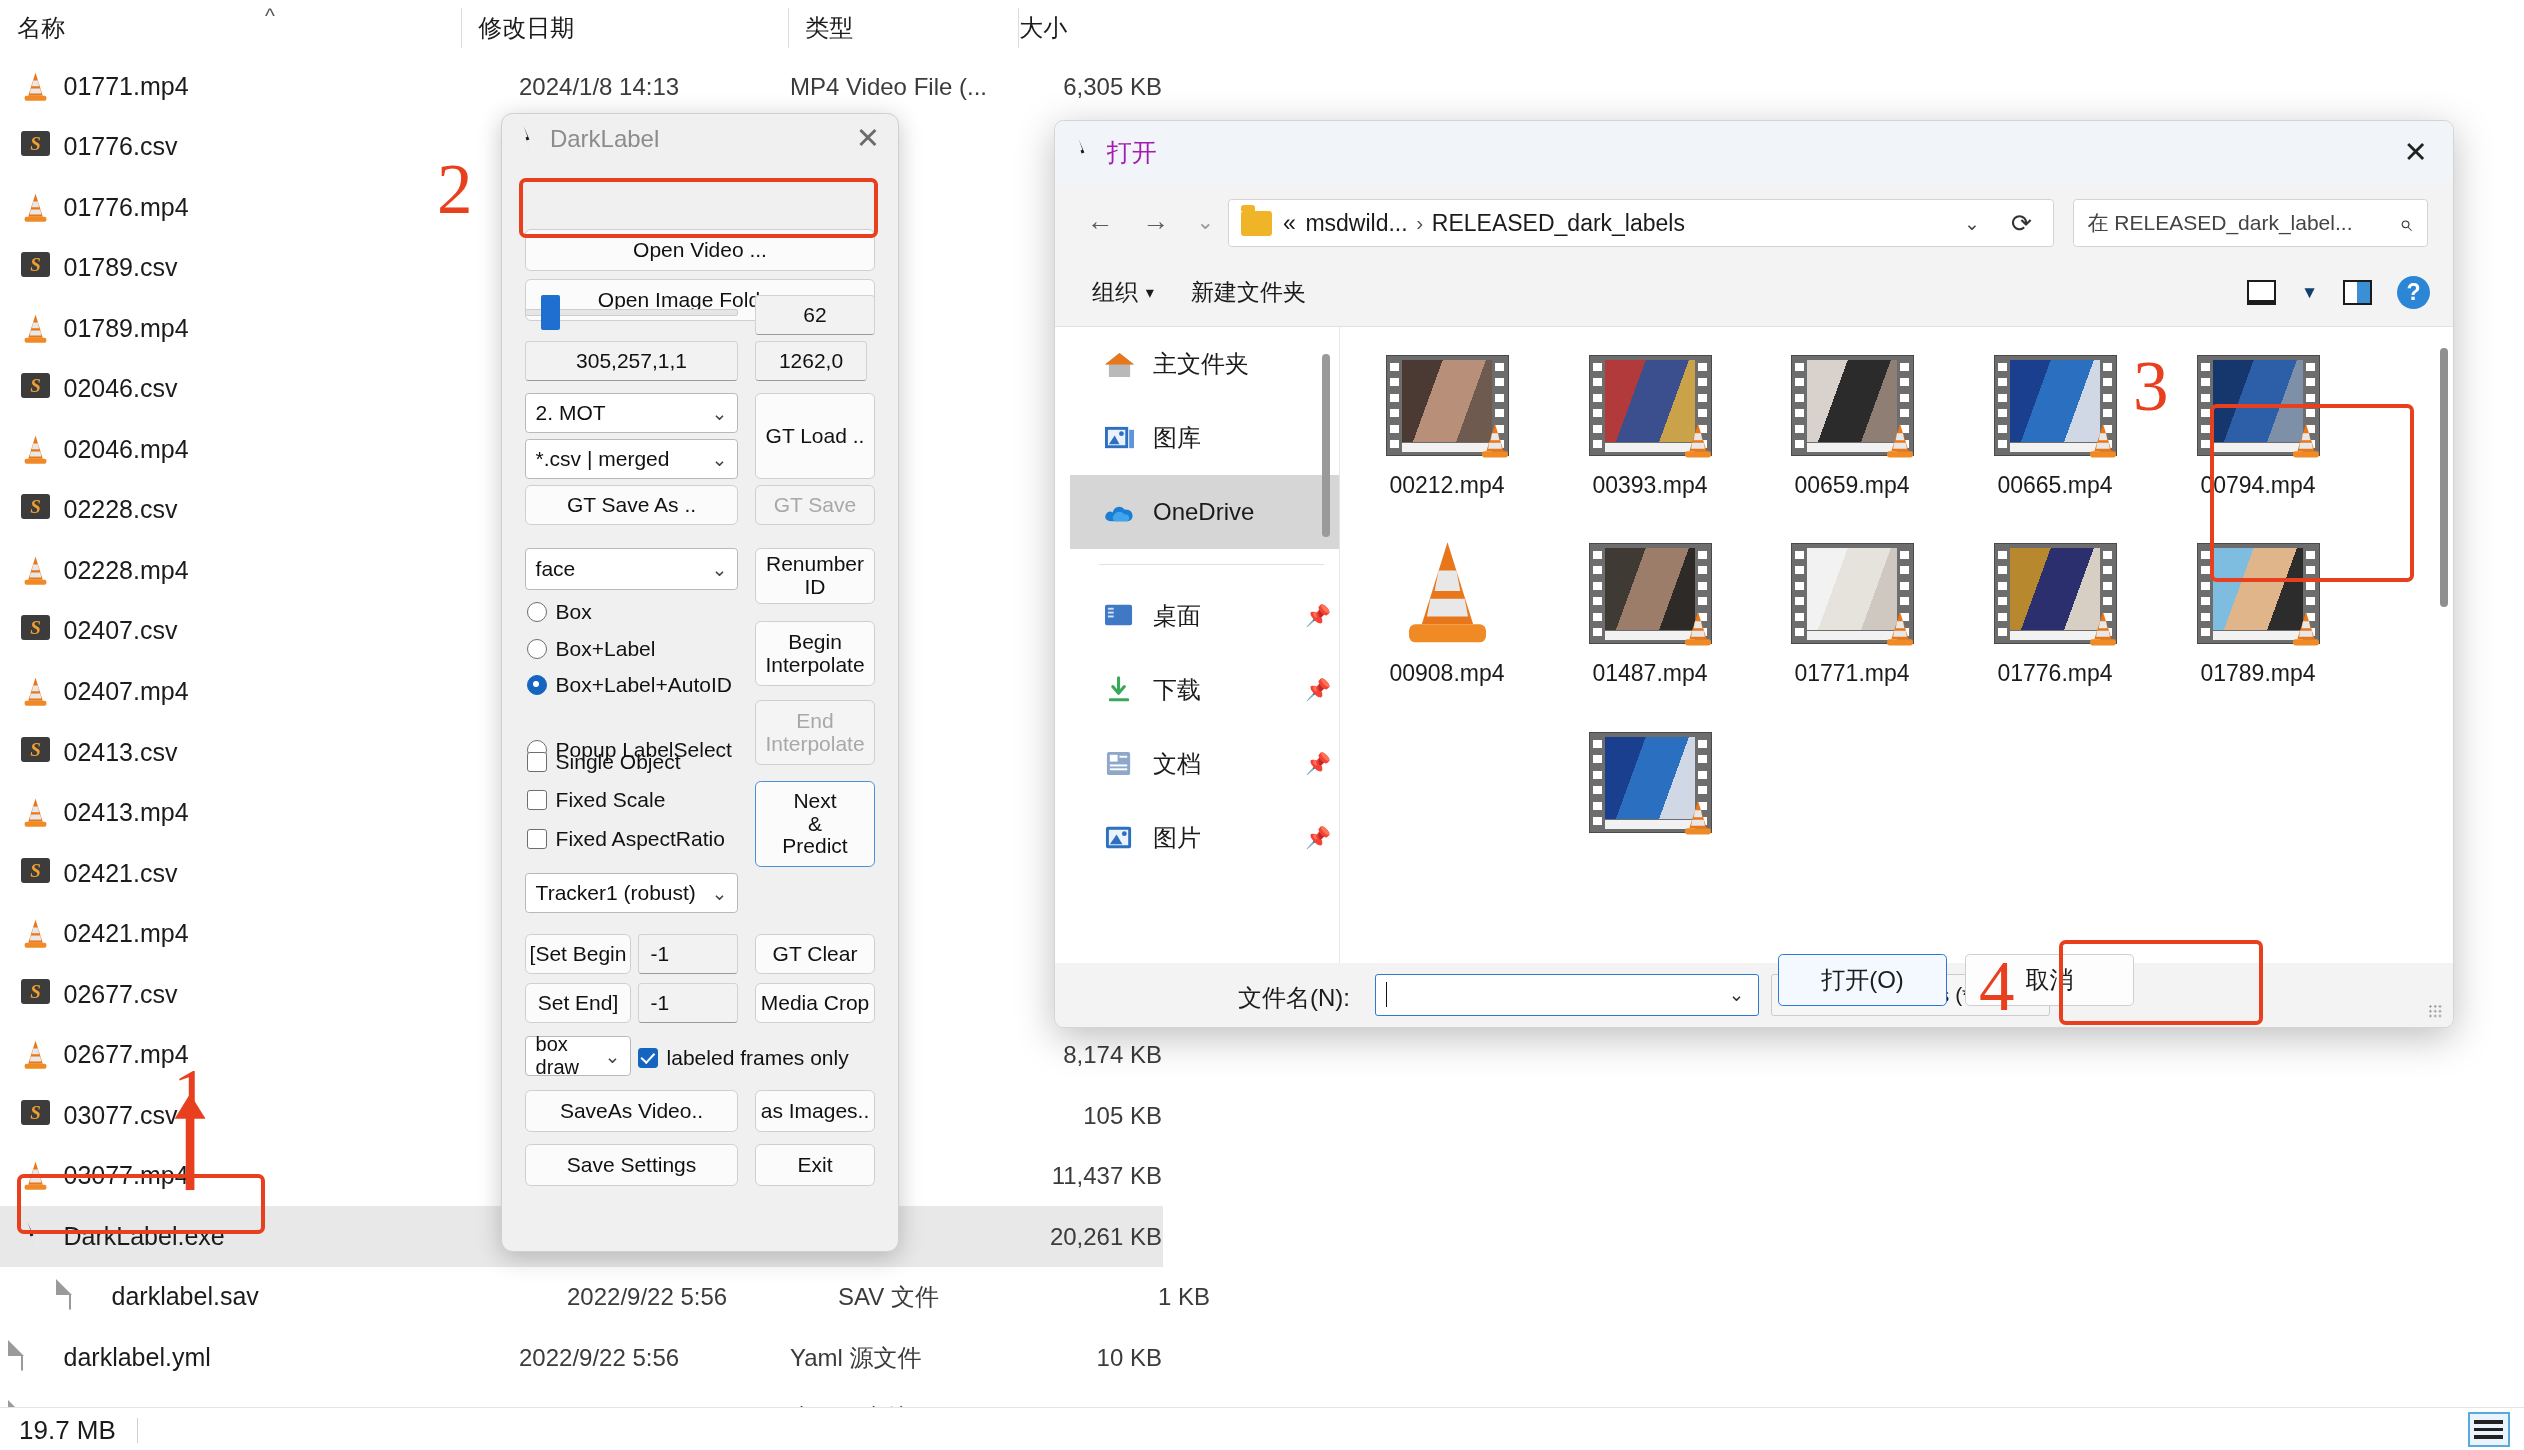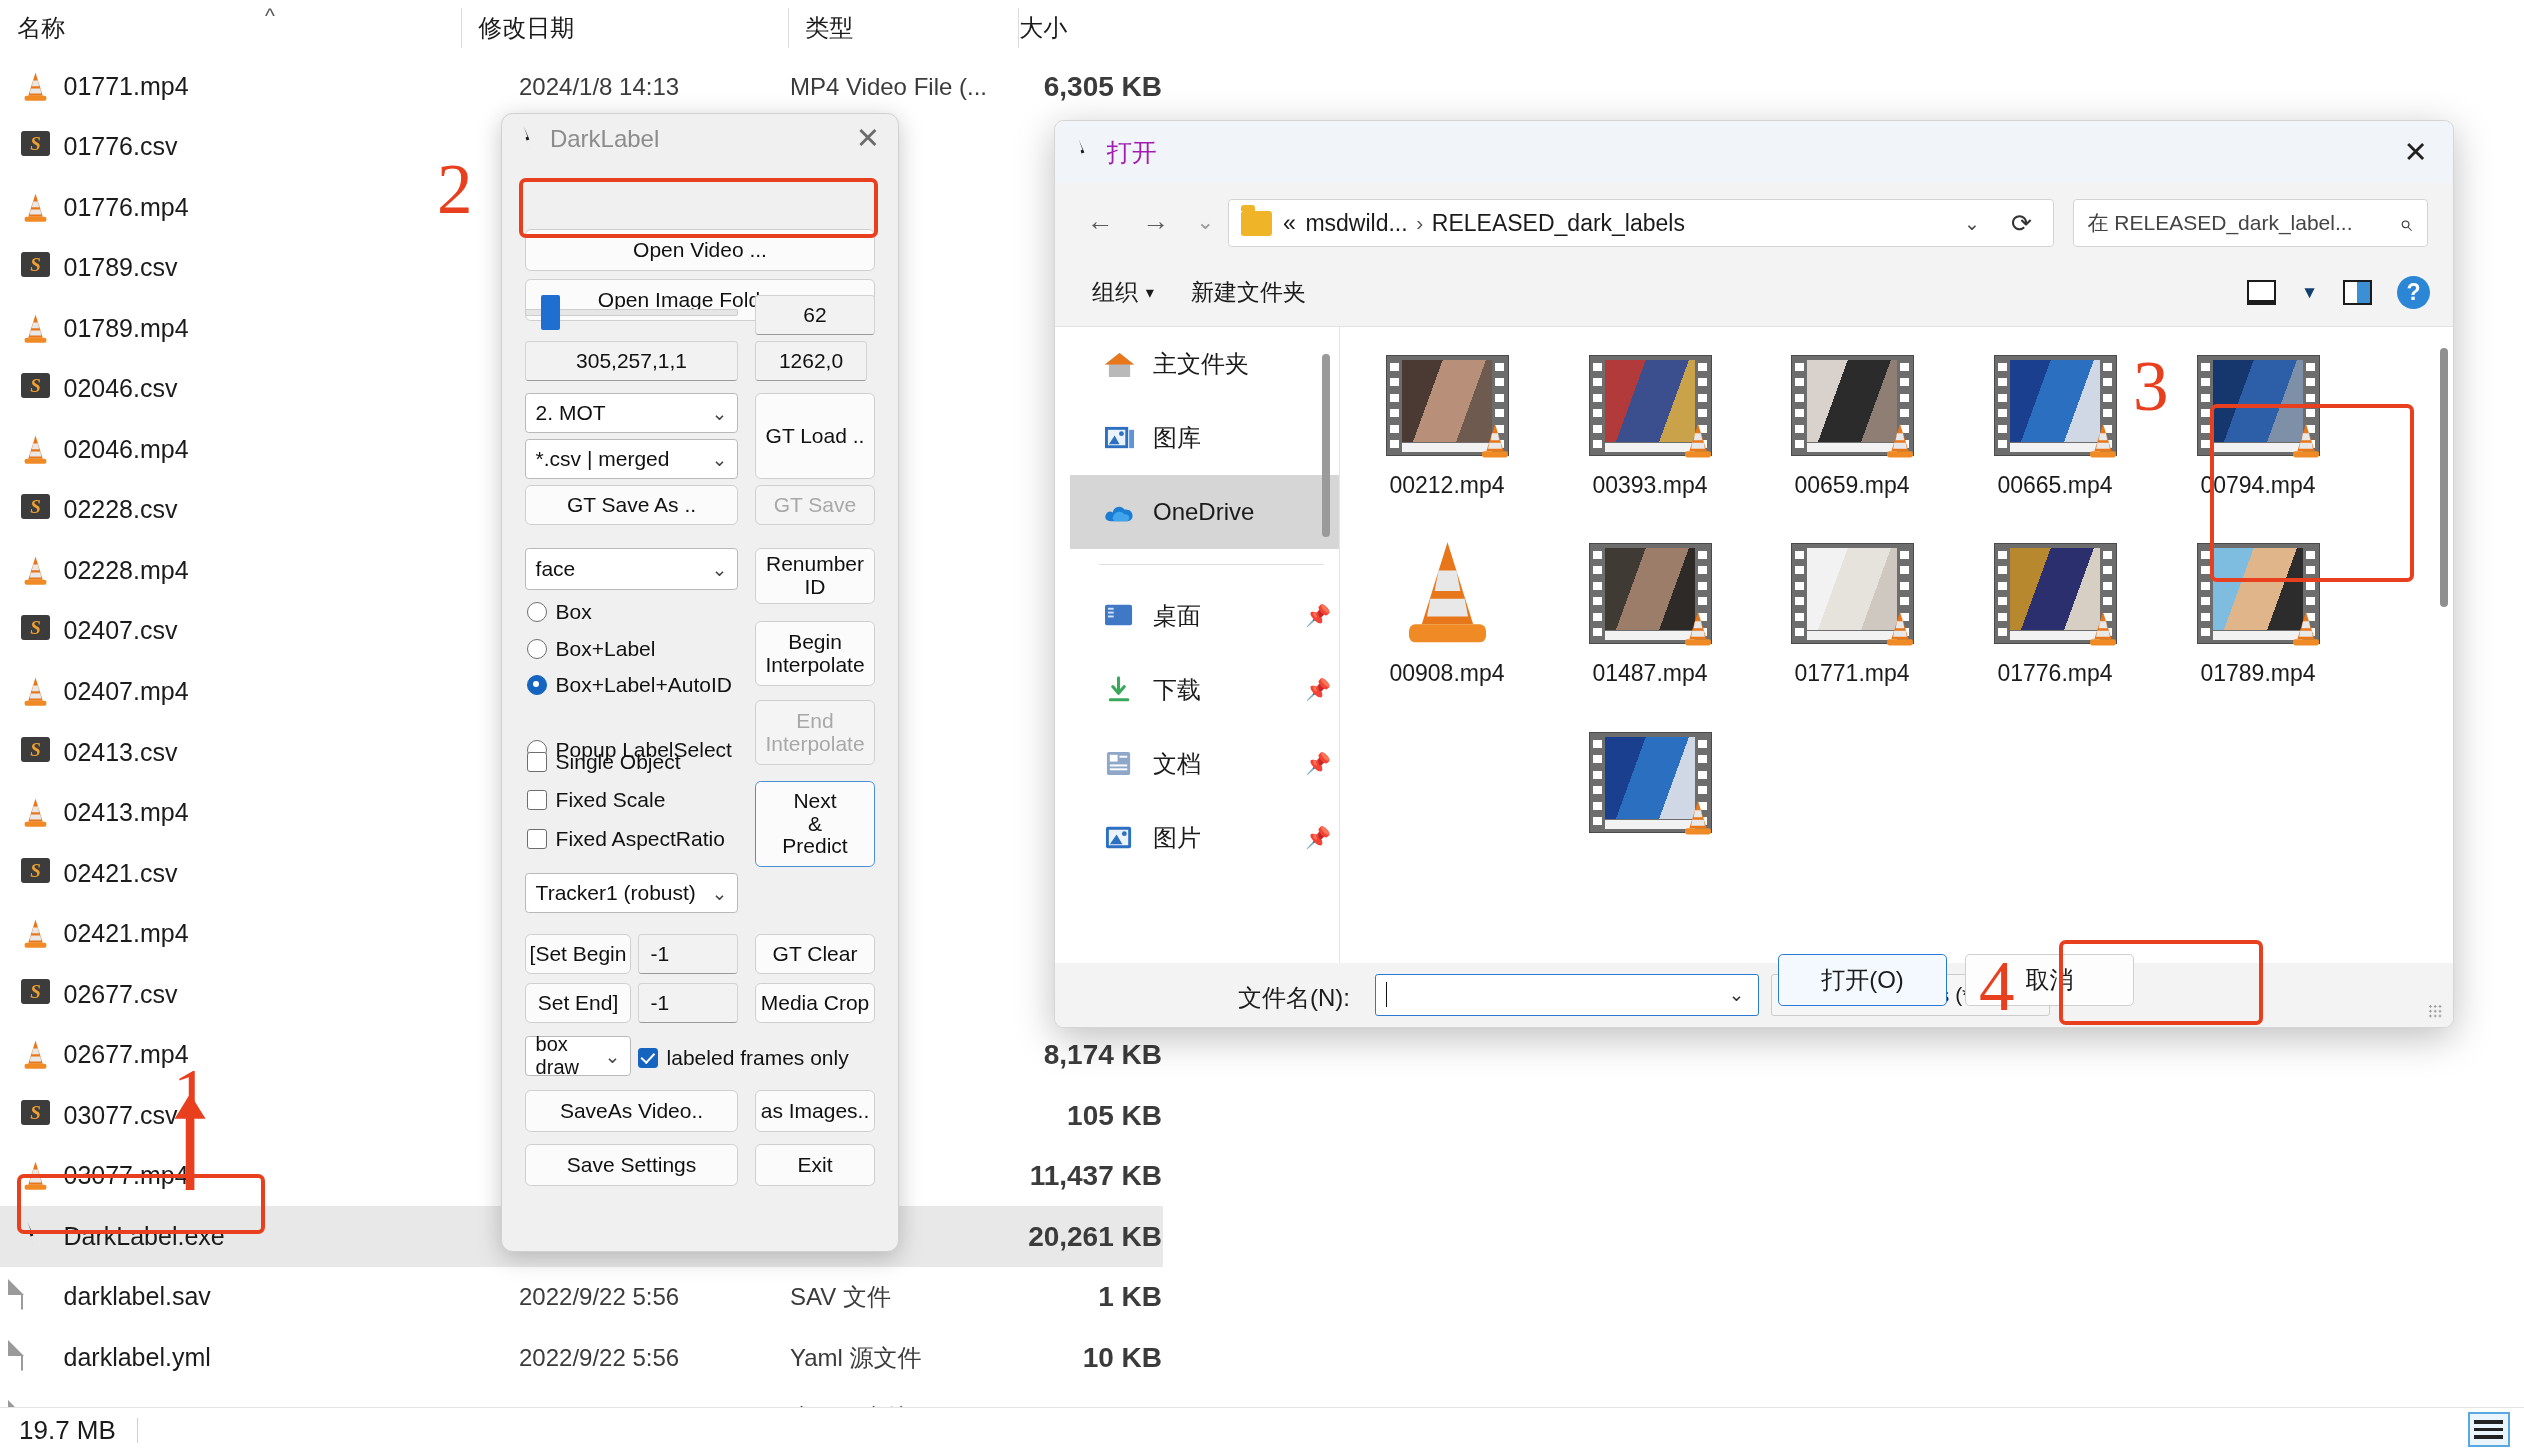--- a/index.html
+++ b/index.html
@@ -18,21 +18,21 @@
   .sort-caret{position:absolute;left:265px;top:3.8px;font-size:21px;color:#555;}
 
   .row{position:absolute;left:0;width:1163px;height:61px;}
   .row .nm{position:absolute;left:21px;top:0;height:61px;display:flex;align-items:center;gap:13.5px;
            font-size:25px;color:#1b1b1b;}
   .row .dt{position:absolute;left:519px;top:0;height:61px;display:flex;align-items:center;
            font-size:24px;color:#3b3b3b;}
   .row .ty{position:absolute;left:790px;top:0;height:61px;display:flex;align-items:center;
            font-size:24px;color:#3b3b3b;}
   .row .sz{position:absolute;left:1018px;width:144px;top:0;height:61px;display:flex;align-items:center;
-           justify-content:flex-end;font-size:28px;color:#3b3b3b;font-weight:bold;}
+           justify-content:flex-end;font-size:24px;color:#3b3b3b;}
   .row.sel{background:#e8e8e8;}
   .row.sel .nm{color:#1b1b1b;}
 
   
   .ico{width:29px;height:31px;position:relative;flex:0 0 29px;}
   .ico-csv{width:29px;height:25px;background:#3c3c3c;border-radius:2.9px;display:flex;
            align-items:center;justify-content:center;color:#f0a030;font-weight:bold;font-size:19px;
            font-style:italic;font-family:"Liberation Serif",serif;}
   .ico-file{width:24px;height:30px;background:#fff;border:1.9px solid #9a9a9a;border-radius:1.9px;position:relative;}
   .ico-file:after{content:"";position:absolute;right:-1.9px;top:-1.9px;border-width:8.6px;border-style:solid;
@@ -450,21 +450,21 @@
         <div class="nm">
           <span class="ico"><svg viewBox="0 0 22 30" width="21" height="29">
               <path d="M7 1 L11 12 L9 13 L14 29 L10 16 L13 15 Z" fill="#1b1b1b"></path>
             </svg></span>
           <span>DarkLabel.exe</span>
         </div>
         <div class="dt"></div>
         <div class="ty"></div>
         <div class="sz">20,261 KB</div>
       </div>
-      <div class="row" style="top: 1266px;">
+      <div class="row" style="top: 1266px; margin-left: 48px;">
         <div class="nm">
           <span class="ico"><span class="ico-file"></span></span>
           <span>darklabel.sav</span>
         </div>
         <div class="dt">2022/9/22 5:56</div>
         <div class="ty">SAV 文件</div>
         <div class="sz">1 KB</div>
       </div>
       <div class="row" style="top: 1327px;">
         <div class="nm">

